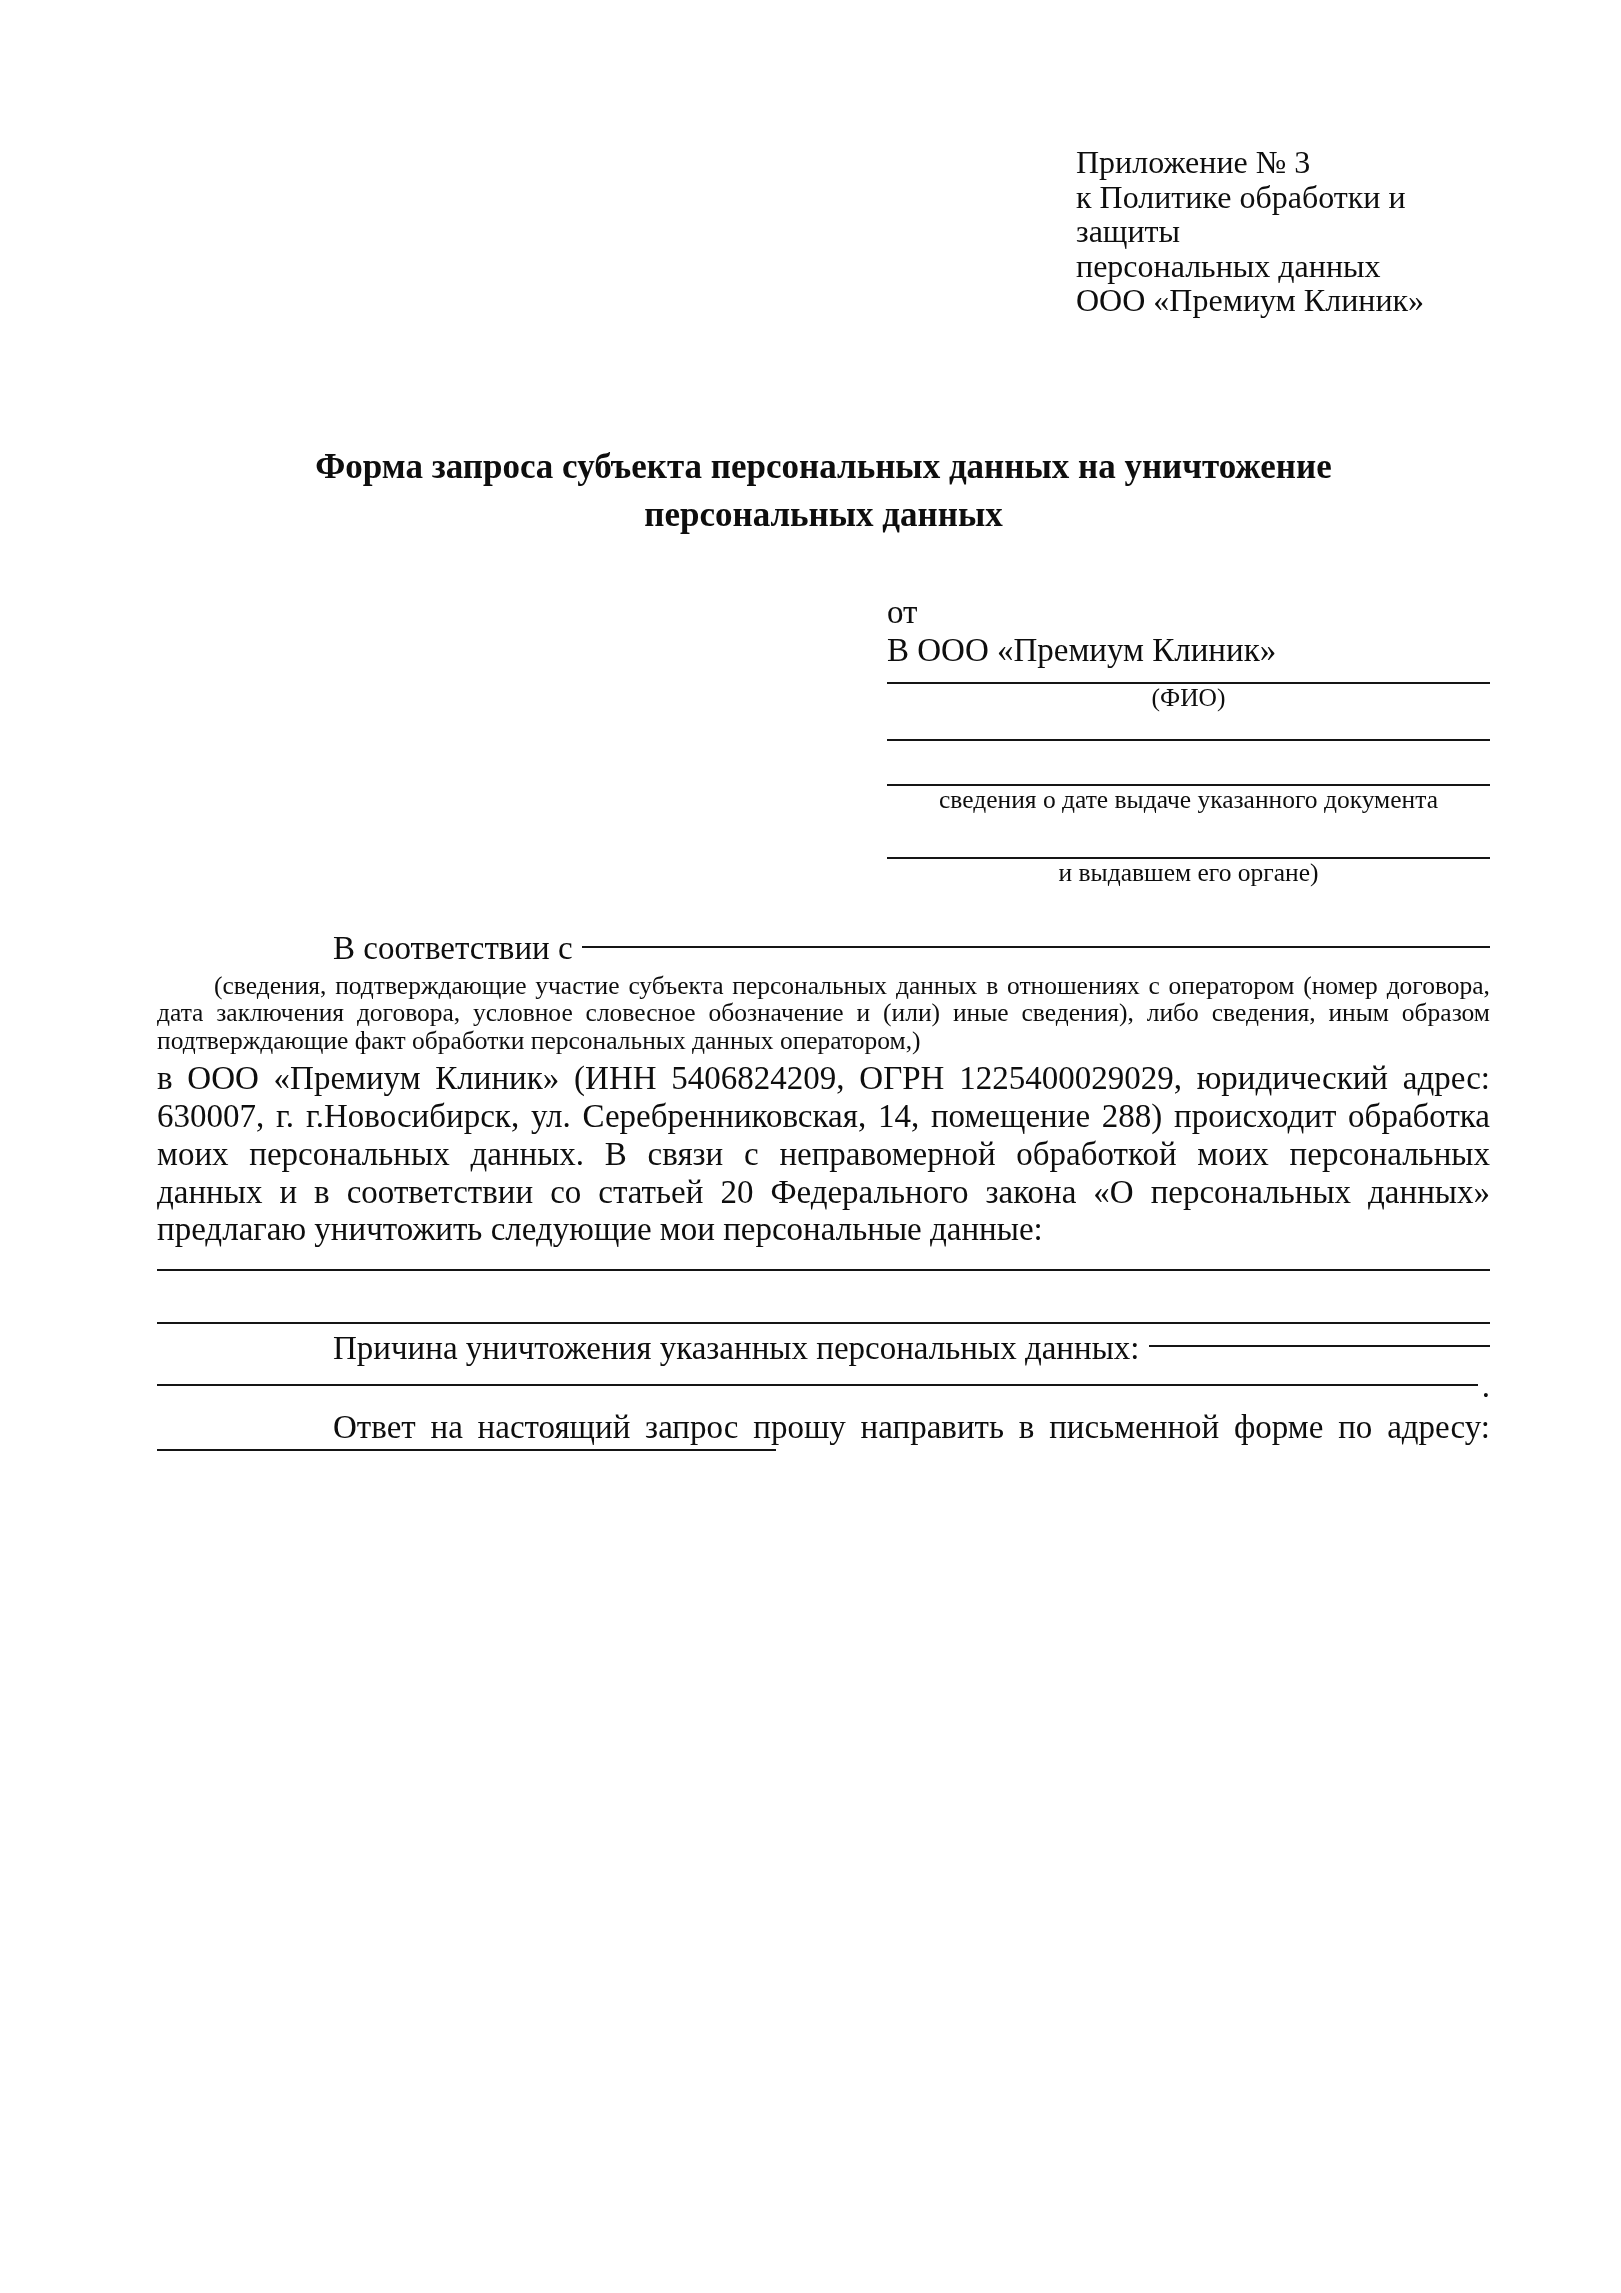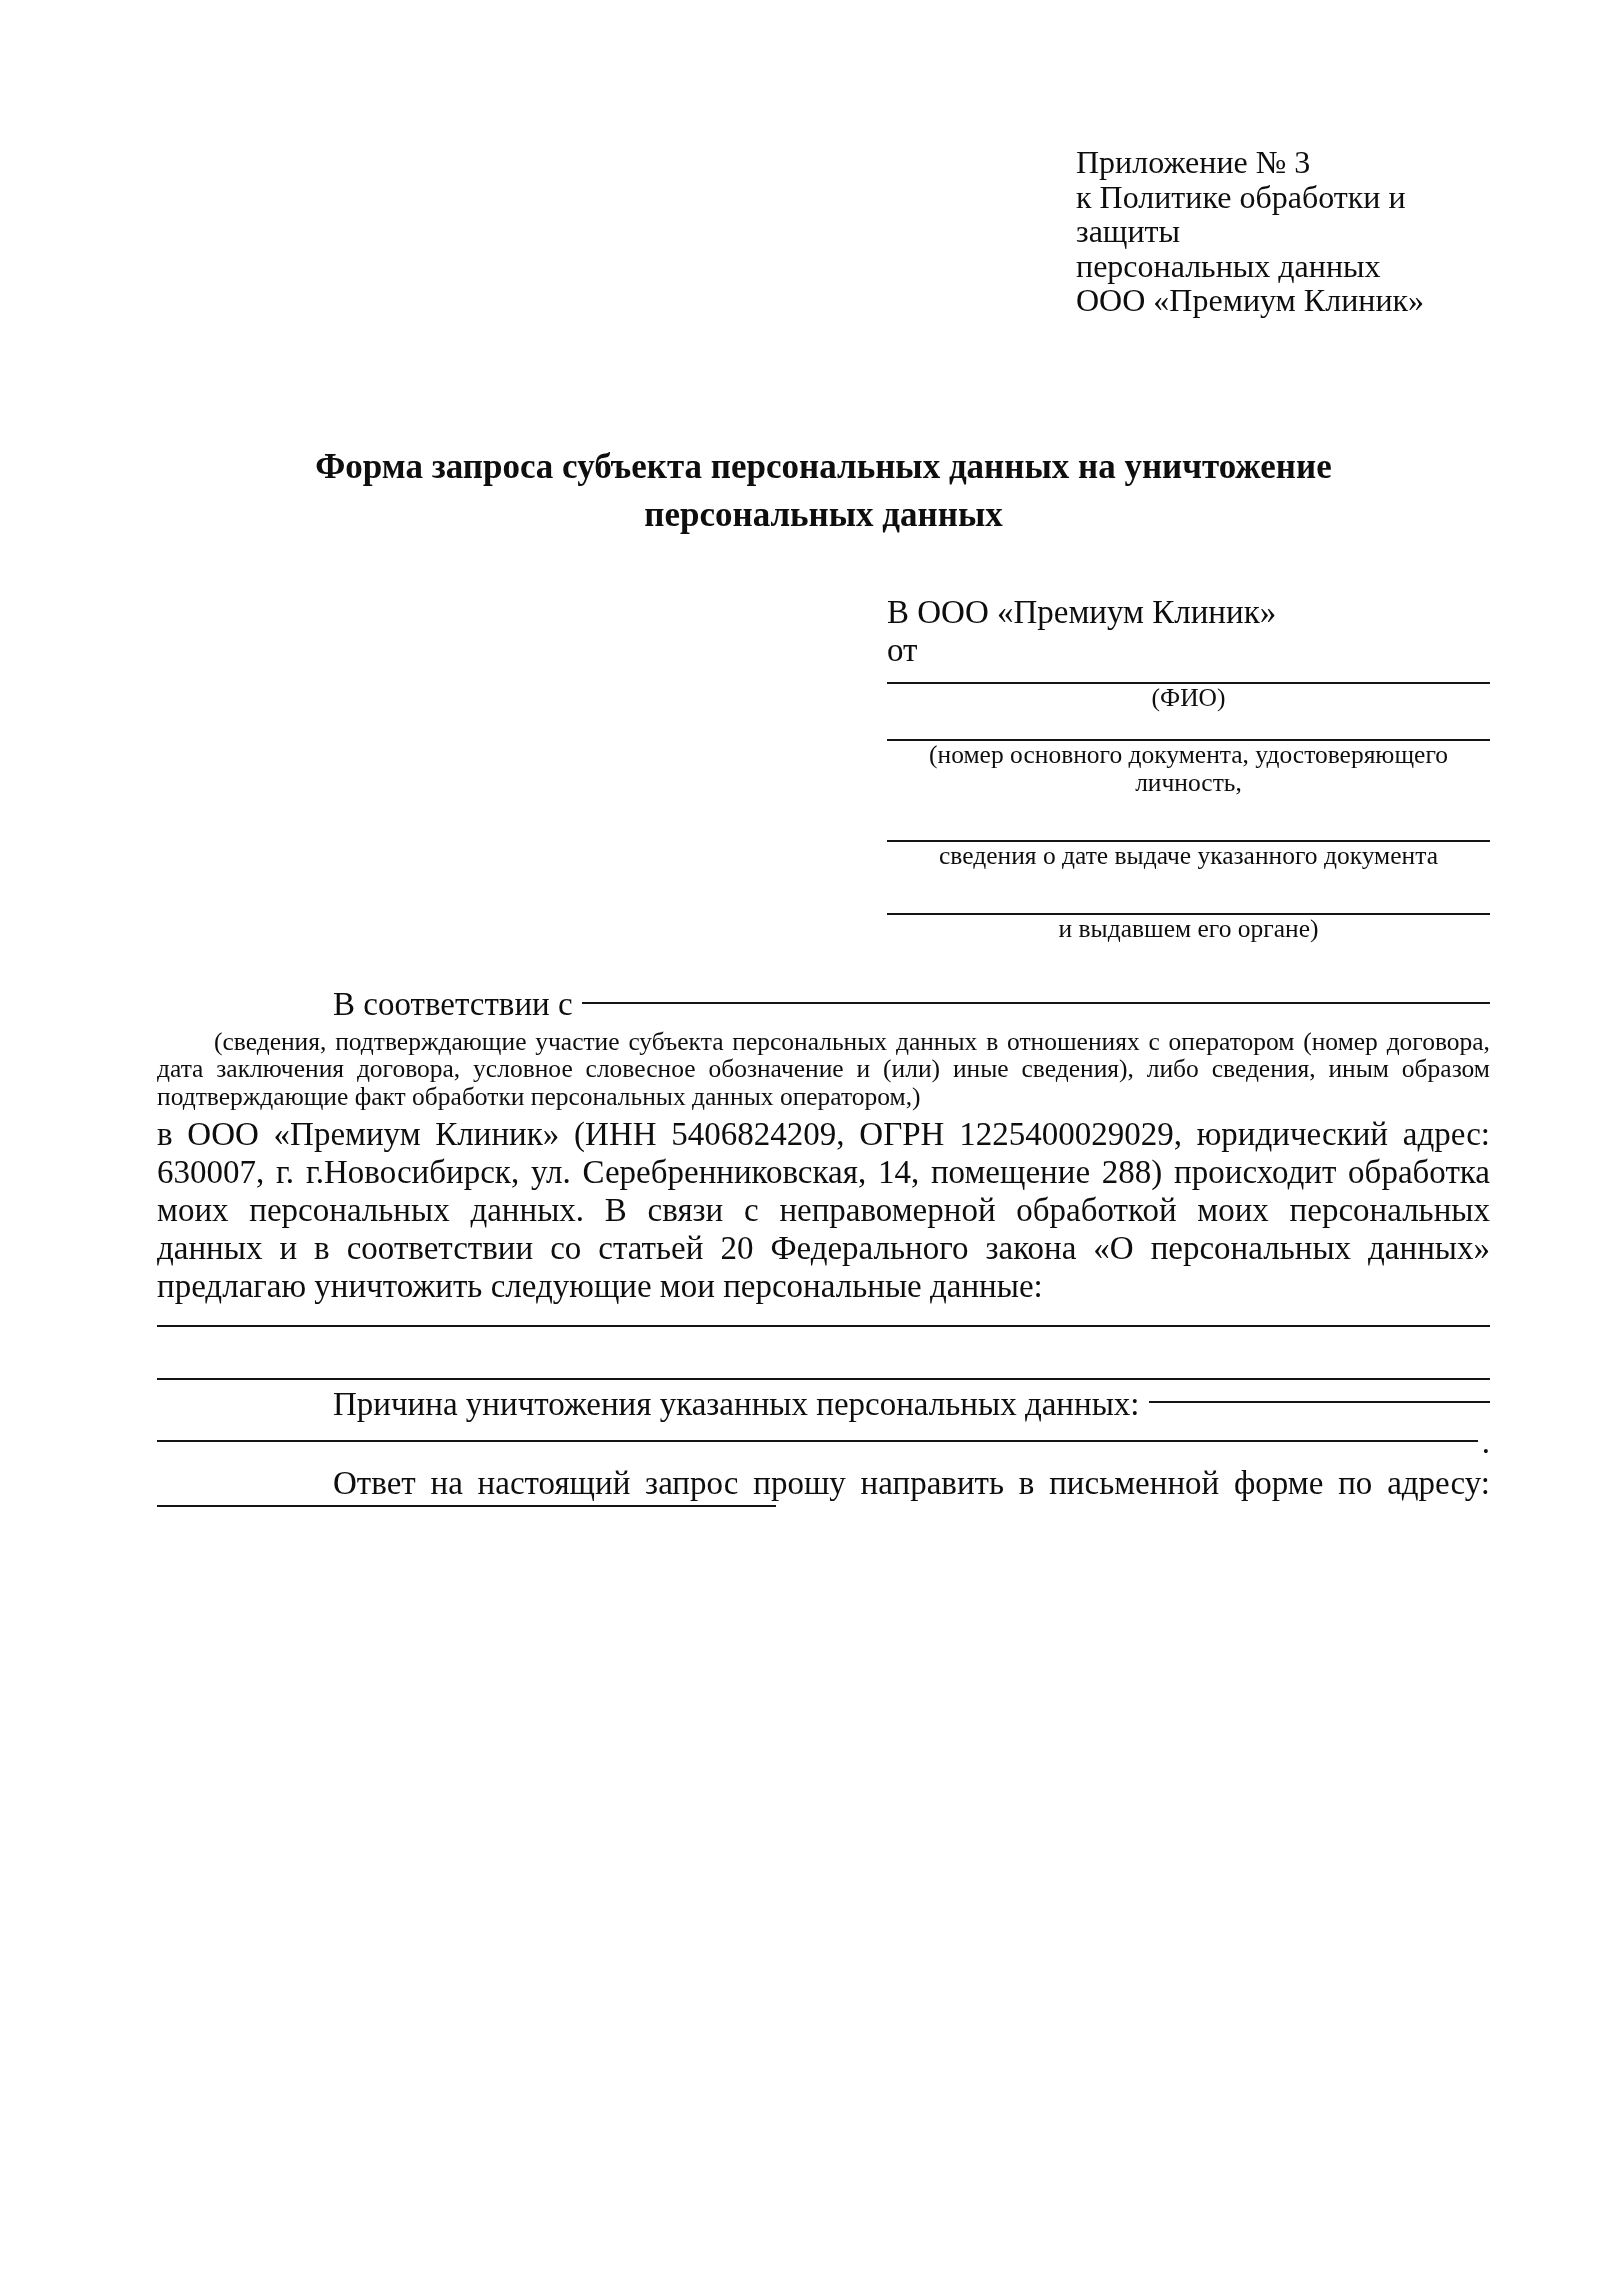--- a/index.html
+++ b/index.html
@@ -131,26 +131,25 @@
     <div>персональных данных</div>
     <div>ООО «Премиум Клиник»</div>
   </div>
 
   <div class="doc-title">
     <span>Форма запроса субъекта персональных данных на уничтожение</span>
     <span>персональных данных</span>
   </div>
 
   <div class="addressee">
+    <div>от</div>
     <div>В ООО «Премиум Клиник»</div>
-    <div>от</div>
     <div class="write-line al1"></div>
     <div class="caption">(ФИО)</div>
     <div class="write-line al2"></div>
-    <div class="caption">(номер основного документа, удостоверяющего личность,</div>
     <div class="write-line al3"></div>
     <div class="caption">сведения о дате выдаче указанного документа</div>
     <div class="write-line al3"></div>
     <div class="caption">и выдавшем его органе)</div>
   </div>
 
   <div class="flexrow accordance">
     <span class="label">В соответствии с</span>
     <span class="fill-line"></span>
   </div>

